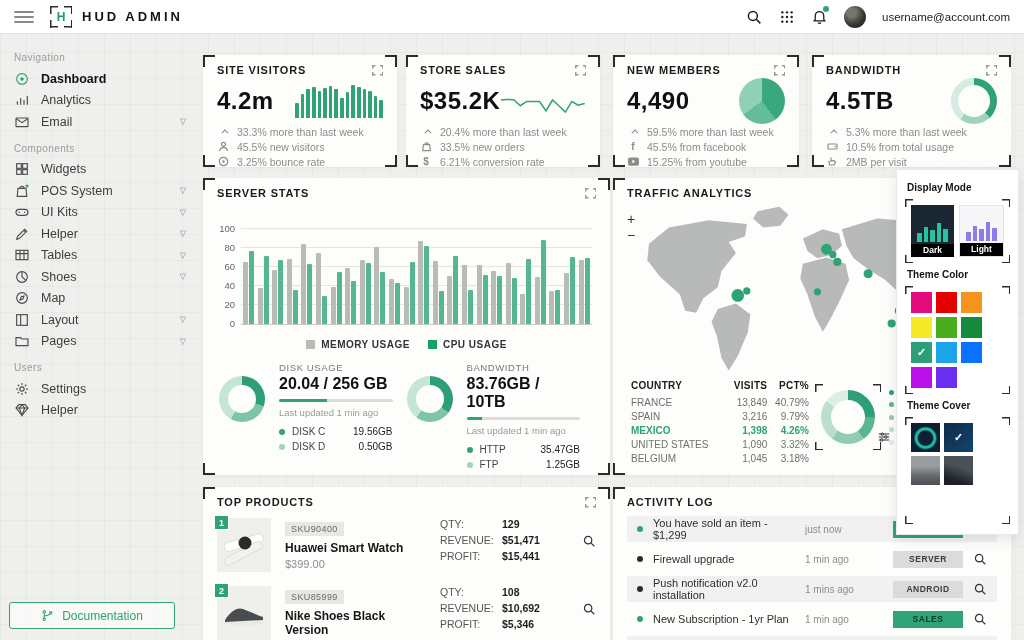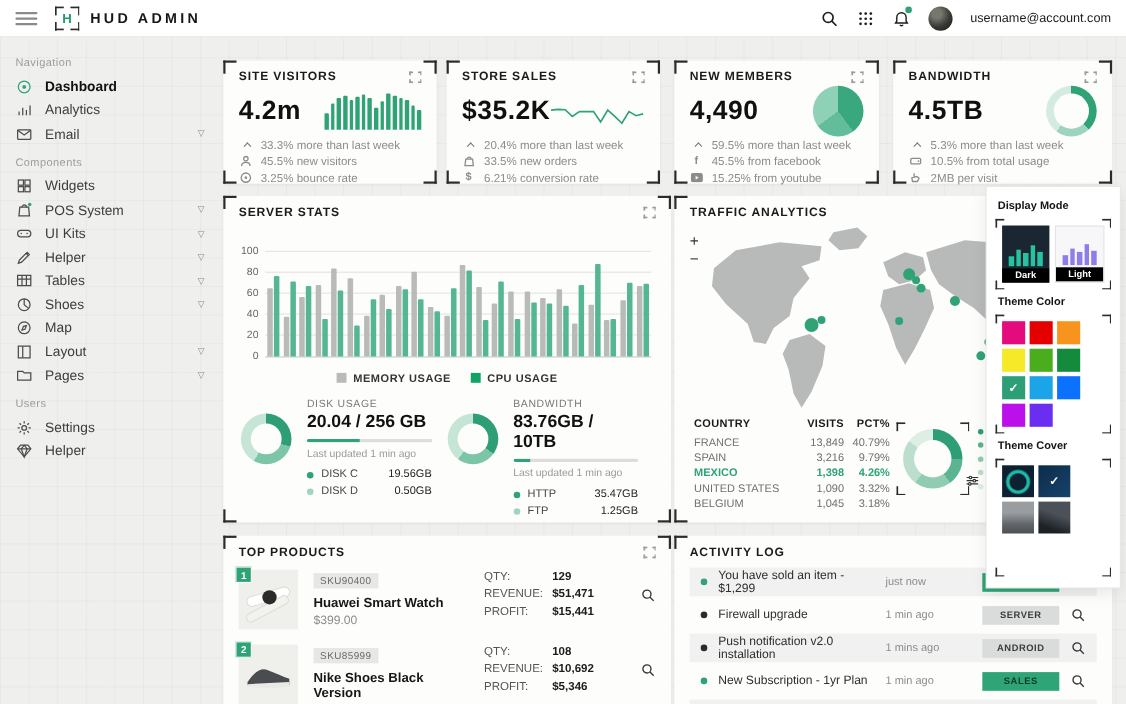--- a/index.html
+++ b/index.html
@@ -328,20 +328,29 @@
   </div>
   <div class="side-item">
     <svg width="16" height="16" viewBox="0 0 24 24" fill="none" stroke="#4c4c4a" stroke-width="1.7">
         <path d="M7 4h10l4 5-9 11L3 9z"></path>
         <path d="M3 9h18"></path>
         <path d="M12 20L8 9l4-5 4 5z"></path>
       </svg>
     <span>Helper</span>
   </div>
 
+  <div class="doc-btn">
+    <svg width="13" height="13" viewBox="0 0 24 24" fill="none" stroke="#2fa376" stroke-width="2">
+        <circle cx="6" cy="5" r="2.2"></circle>
+        <circle cx="6" cy="19" r="2.2"></circle>
+        <circle cx="18" cy="7" r="2.2"></circle>
+        <path d="M6 7.2v9.6M6 13c6-.5 9-2 11.2-4"></path>
+      </svg>
+    <span>Documentation</span>
+  </div>
 </nav>
 
 <main class="main">
 
   <section class="card corners pos-sv">
     <div class="card-head">
         <span class="card-title">SITE VISITORS</span>
         <span class="expand"></span>
       </div>
     <div class="stat-body">

